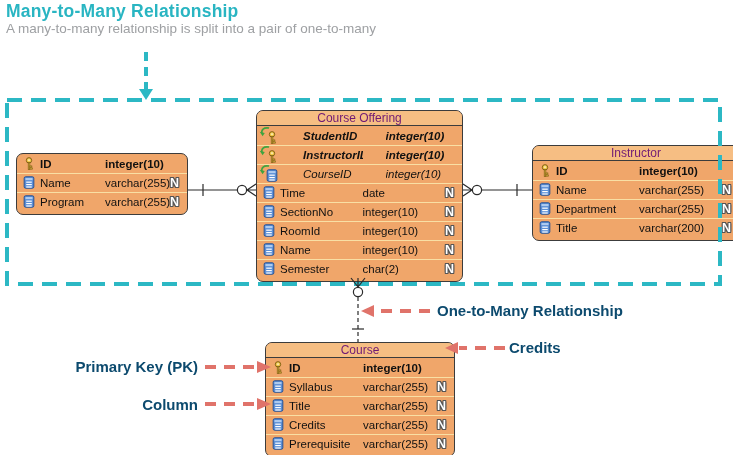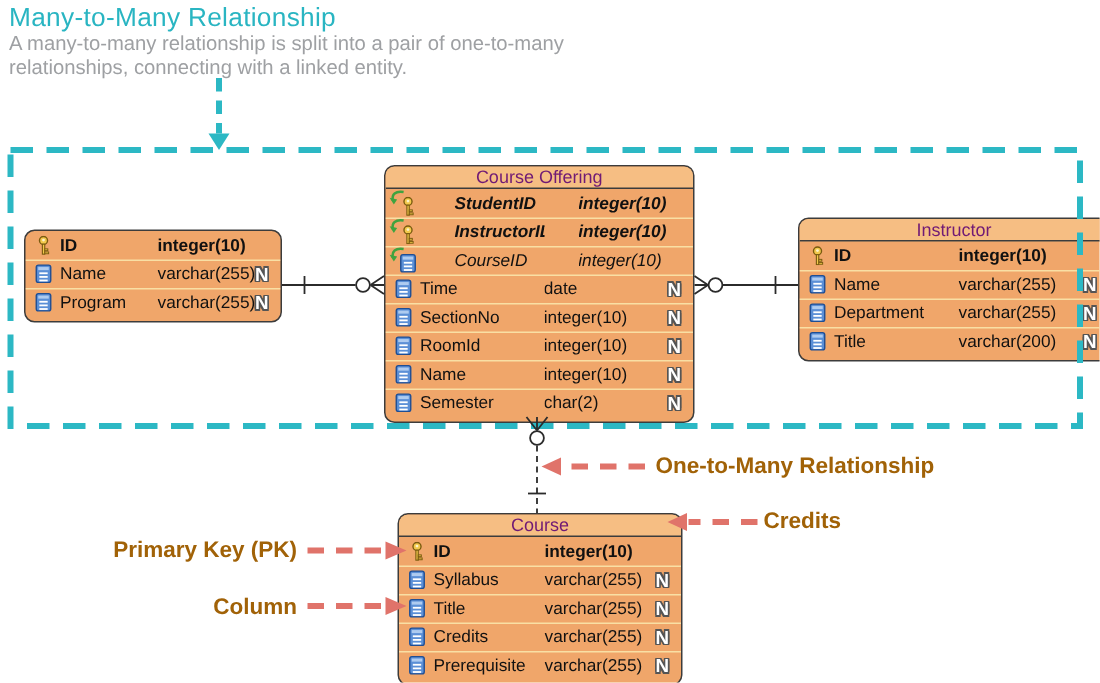--- a/index.html
+++ b/index.html
@@ -2,29 +2,29 @@
 <html><head>
 <meta charset="utf-8">
 <style>
   * { box-sizing: border-box; margin: 0; padding: 0; }
   html, body { width: 733px; height: 455px; background: #ffffff; }
   body { position: relative; overflow: hidden; font-family: "Liberation Sans", sans-serif; }
 
   
   .diagram-title {
     position: absolute; left: 6px; top: 1px;
-    font-size: 17.5px; font-weight: normal; color: #29B5C2; letter-spacing: 0.2px;
+    font-size: 17.5px; font-weight: bold; color: #29B5C2; letter-spacing: 0.2px;
   }
   .diagram-desc {
     position: absolute; left: 6px; top: 21px;
     font-size: 13.5px; color: #9EA0A3; line-height: 15.5px;
   }
 
   
-  .lbl { position: absolute; font-size: 15px; font-weight: bold; color: #a16207; white-space: nowrap; }
+  .lbl { position: absolute; font-size: 15px; font-weight: bold; color: #0c4a6e; white-space: nowrap; }
   .lbl-one2many { left: 437px; top: 302px; }
   .lbl-entity   { left: 509px; top: 339px; }
   .lbl-right    { left: 0; width: 198px; text-align: right; }
   .lbl-pk       { top: 358px; }
   .lbl-column   { top: 396px; text-align: right; }
 
   
   .etable {
     position: absolute; background: #F0A66A;
     border: 1.4px solid #3C3C3C; border-radius: 7px;
@@ -88,21 +88,20 @@
   </symbol>
   <symbol id="sym-fk" viewBox="0 0 12 12">
     <path d="M11 2.2 C5 1.2 2.2 4 3.2 8.6" fill="none" stroke="#3FA33F" stroke-width="1.8"></path>
     <polygon points="0.8,6.4 3.9,11.2 6.3,7.6" fill="#3FA33F"></polygon>
   </symbol>
 </svg>
 
 <div class="diagram-title">Many-to-Many Relationship</div>
 <div class="diagram-desc">
   <div>A many-to-many relationship is split into a pair of one-to-many</div>
-  <div>relationships, connecting with a linked entity.</div>
 </div>
 
 <div class="etable" id="t-student">
   <div class="erow">
     <span class="icn">
         <svg class="base-ic">
           <use href="#sym-key"></use>
         </svg>
       </span>
     <span class="nm b">ID</span>

